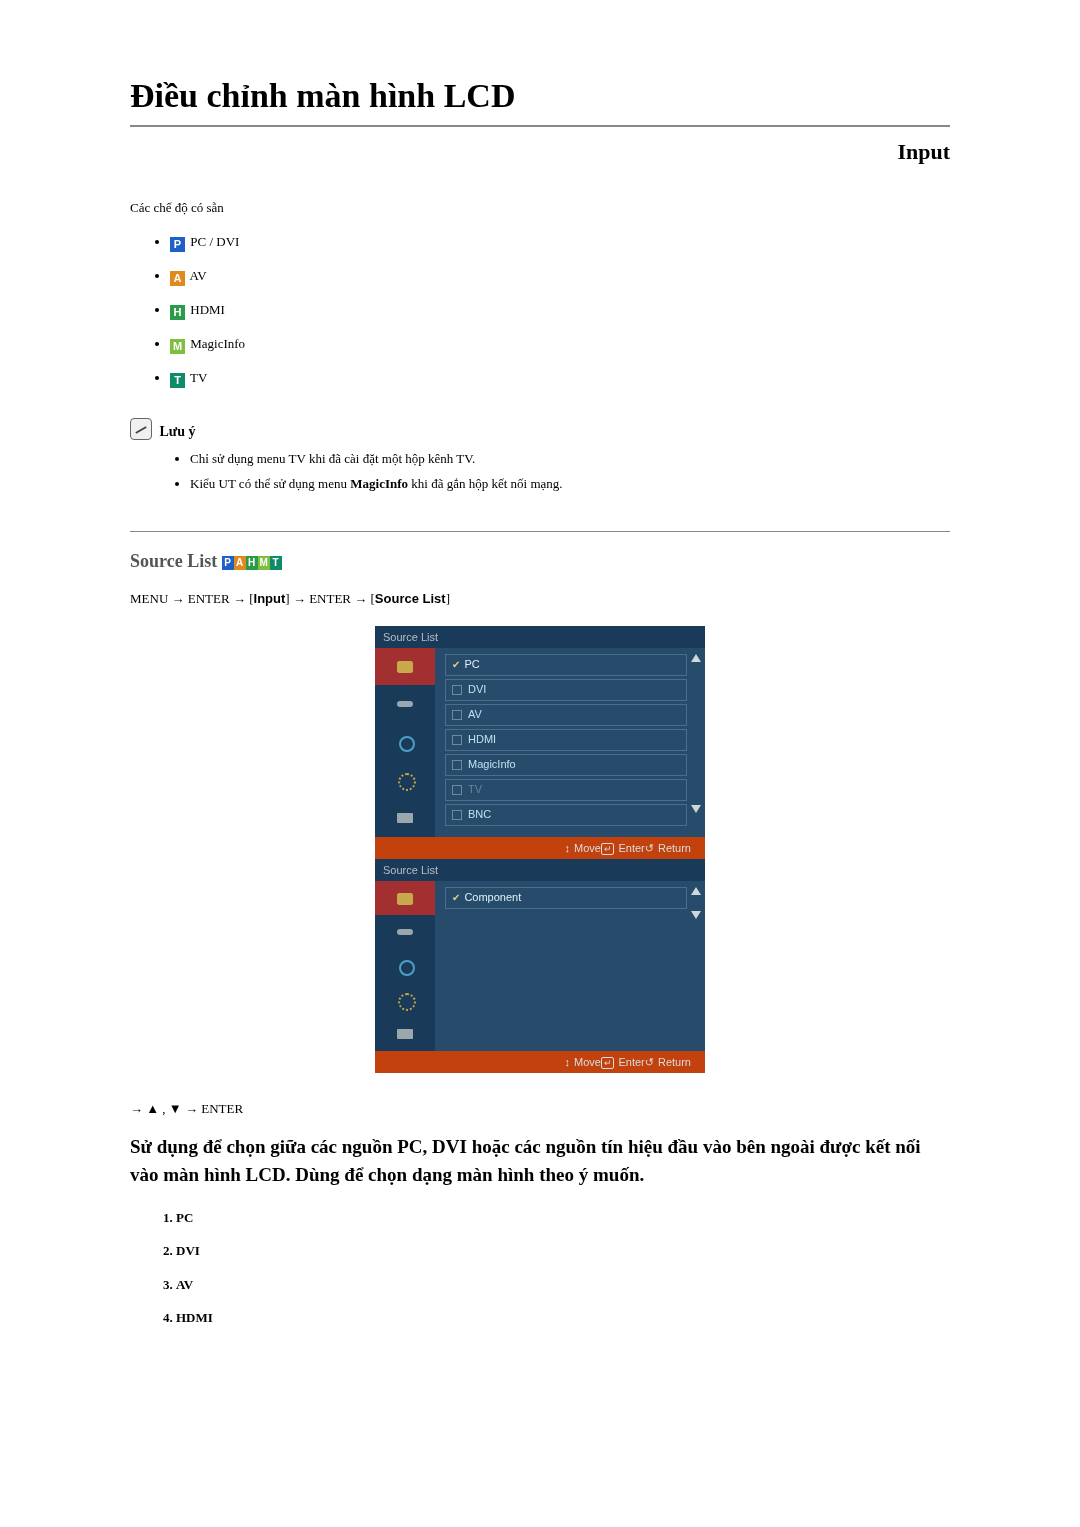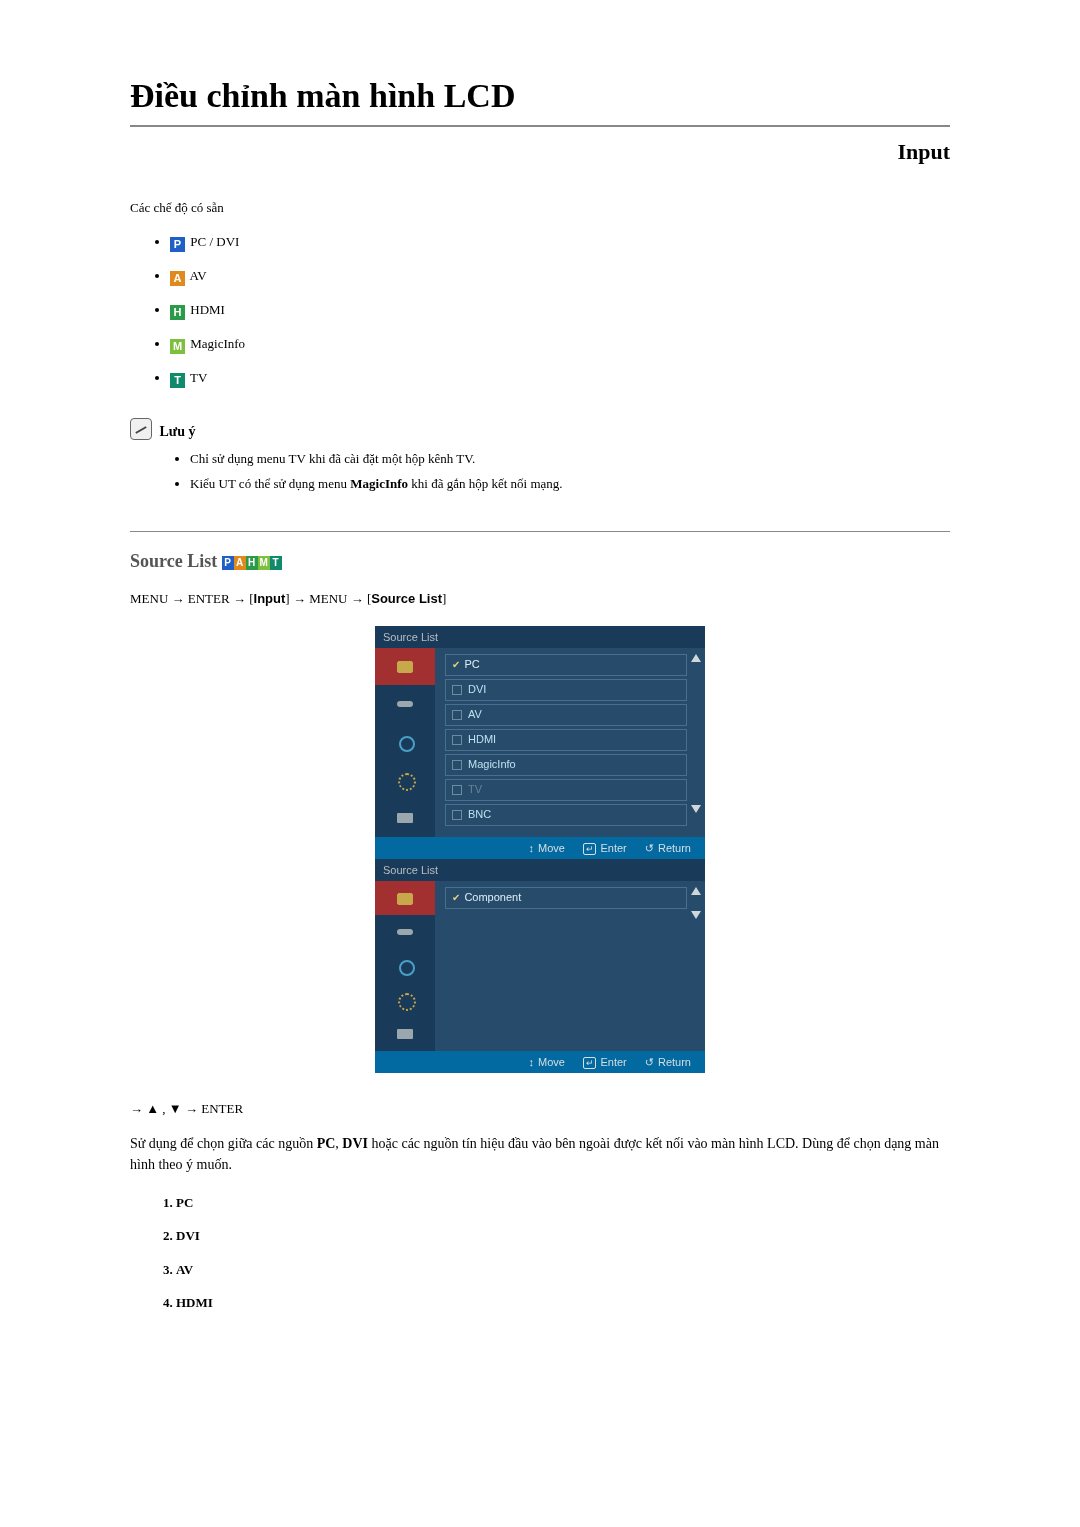--- a/index.html
+++ b/index.html
@@ -167,32 +167,32 @@
   .osd-row.current .check{color:#e6cf7a;margin-right:4px;font-size:10px;}
   .osd-row .rowbox{display:inline-block;width:8px;height:8px;border:1px solid #6d8aa2;margin-right:6px;}
   .osd-row.disabled{color:#6b8396;}
   .osd-arrow {
     position:absolute;right:4px;
     width:0;height:0;border-left:5px solid transparent;border-right:5px solid transparent;
   }
   .osd-arrow.up{top:6px;border-bottom:8px solid #cfd7db;}
   .osd-arrow.down{bottom:24px;border-top:8px solid #cfd7db;}
   .osd-foot {
-    display:flex;justify-content:flex-end;gap:18px;
+    display:flex;justify-content:flex-end;
     padding:3px 14px;font-size:11px;color:#d8dee1;
-    background:#0369a1;
+    background:#c2410c;
   }
   .osd-foot span::before{margin-right:4px;}
   .osd-foot .mv::before{content:"\2195";}
   .osd-foot .en::before{content:"\21B5";border:1px solid #d8dee1;padding:0 2px;font-size:9px;border-radius:2px;}
   .osd-foot .rt::before{content:"\21BA";}
   .osd2 .osd-main{min-height:150px;}
   .osd2 .osd-arrow.down{bottom:auto;top:30px;}
   .nav-line{font-size:13px;margin:14px 0 14px 0;}
-  p.desc{font-size:14px;margin:10px 0 18px 0;}
+  p.desc{font-size:19px;margin:10px 0 18px 0;font-weight:bold;}
   ol.src-ol{font-size:13px;padding-left:46px;}
   ol.src-ol li{margin:14px 0;font-weight:bold;}
   ol.src-ol li .sub{display:block;font-weight:normal;margin-top:14px;}
 </style>
 </head>
 <body>
 
 <h1 class="page-title">Điều chỉnh màn hình LCD</h1>
 <hr class="title-rule">
 <div class="input-right">Input</div>
@@ -216,21 +216,21 @@
 </ul>
 
 <hr class="section-rule">
 
 <h2 class="source-list">
   <span>Source List</span>
   <span class="tiny-badge P">P</span><span class="tiny-badge A">A</span><span class="tiny-badge H">H</span><span class="tiny-badge M">M</span><span class="tiny-badge T">T</span>
 </h2>
 
 <div class="menu-path">
-  <span>MENU → ENTER → </span>[<span class="bracket">Input</span>]<span> → MENU → </span>[<span class="bracket">Source List</span>]
+  <span>MENU → ENTER → </span>[<span class="bracket">Input</span>]<span> → ENTER → </span>[<span class="bracket">Source List</span>]
 </div>
 
 <div class="osd-wrap">
 
   <div class="osd">
     <div class="osd-title">Source List</div>
     <div class="osd-body">
       <div class="osd-side">
         <div class="side-cell">
             <span class="side-ico input"></span>

